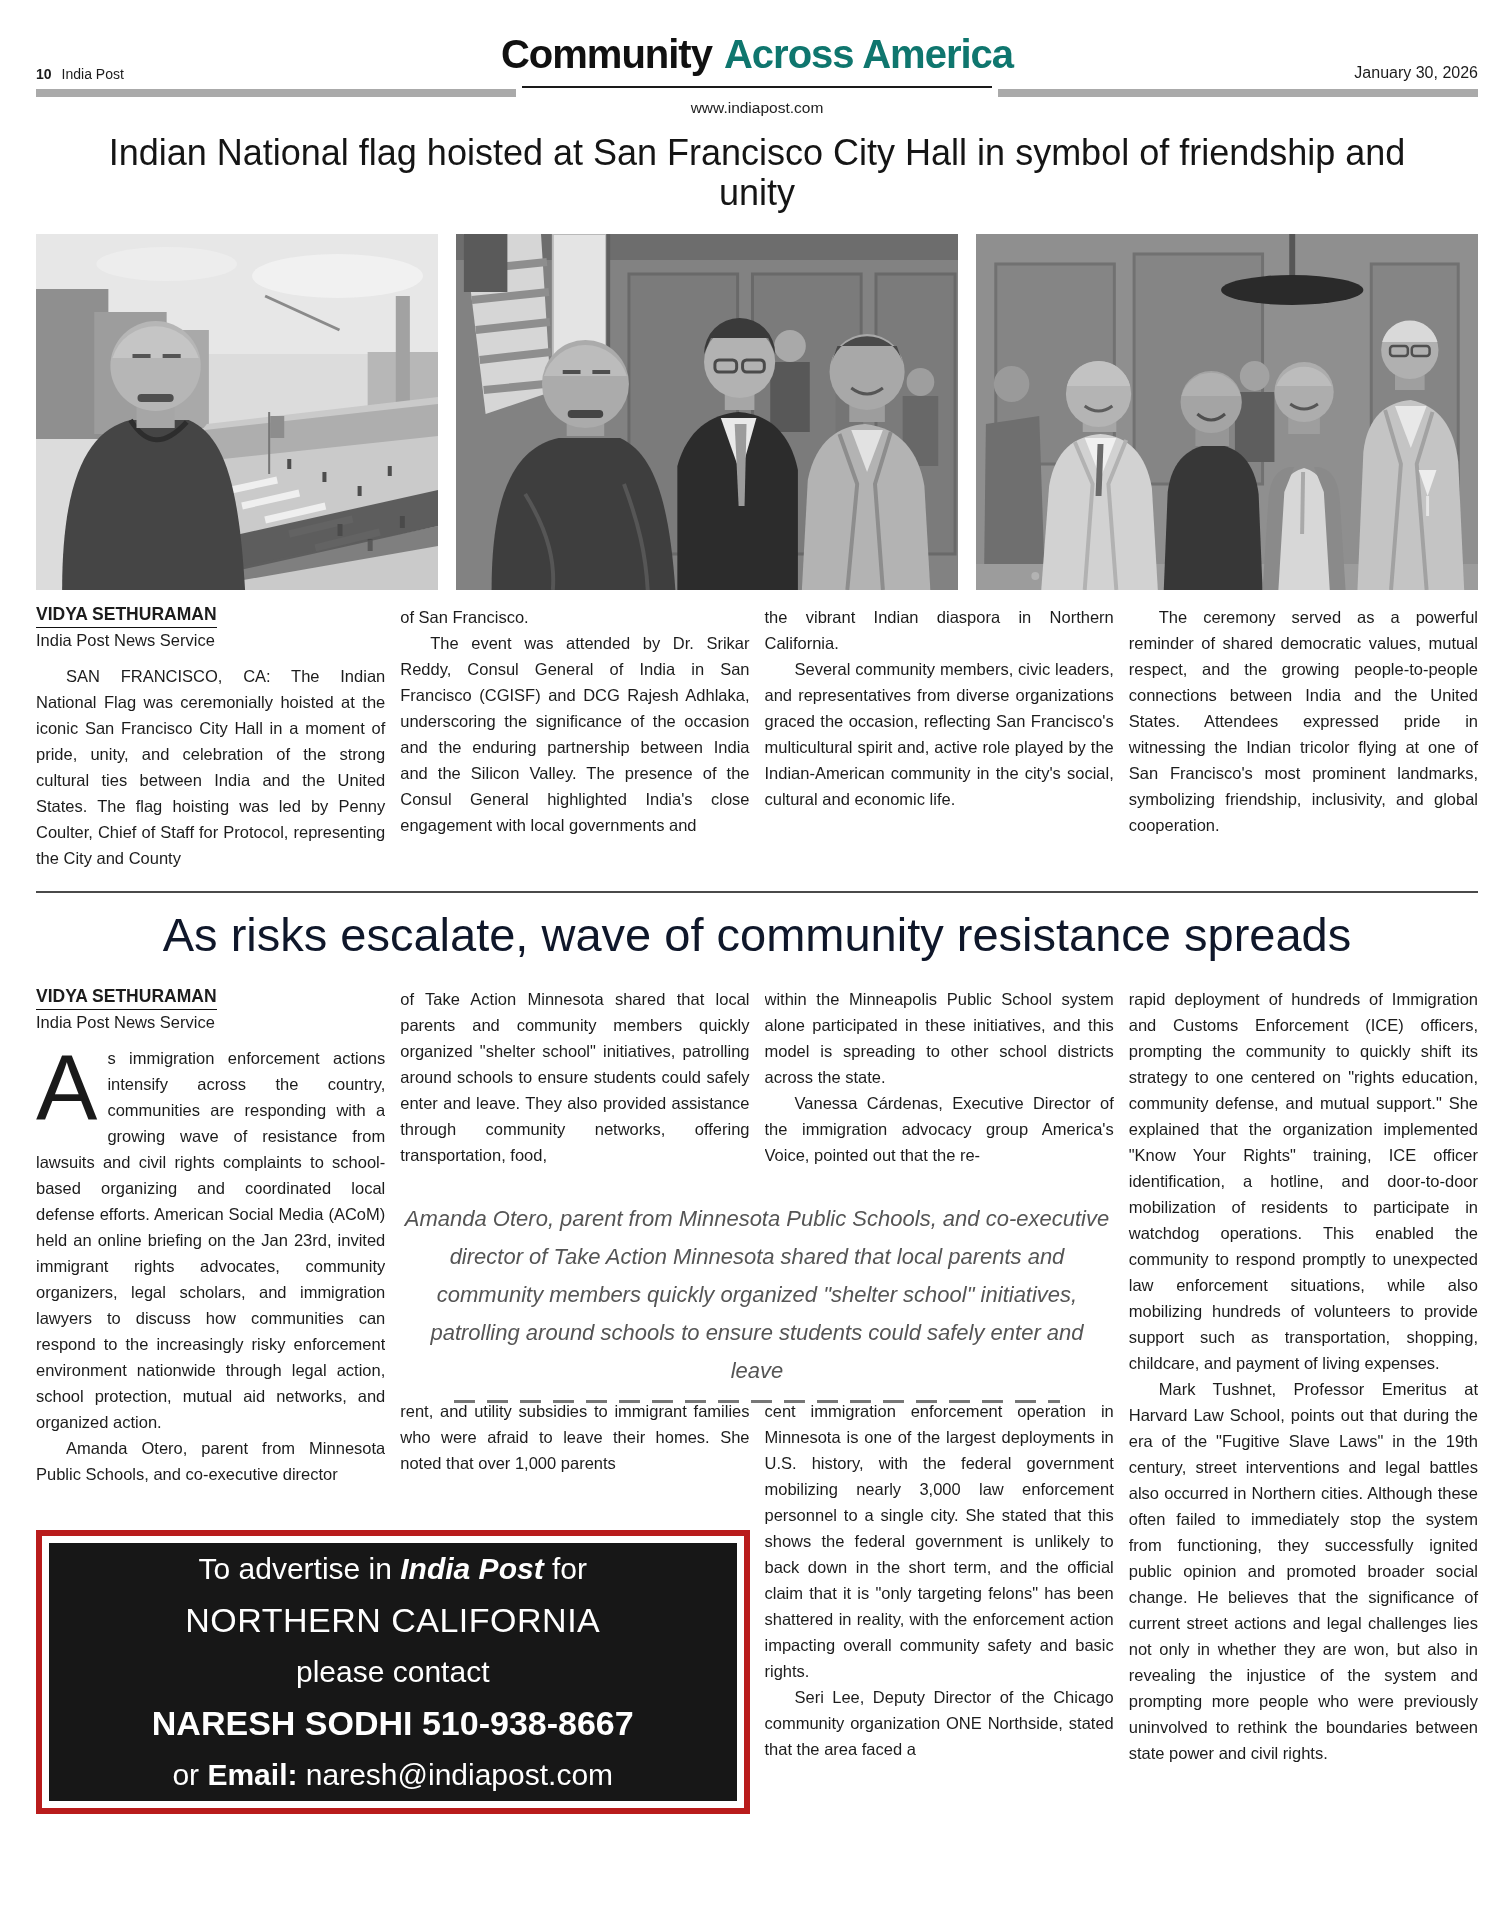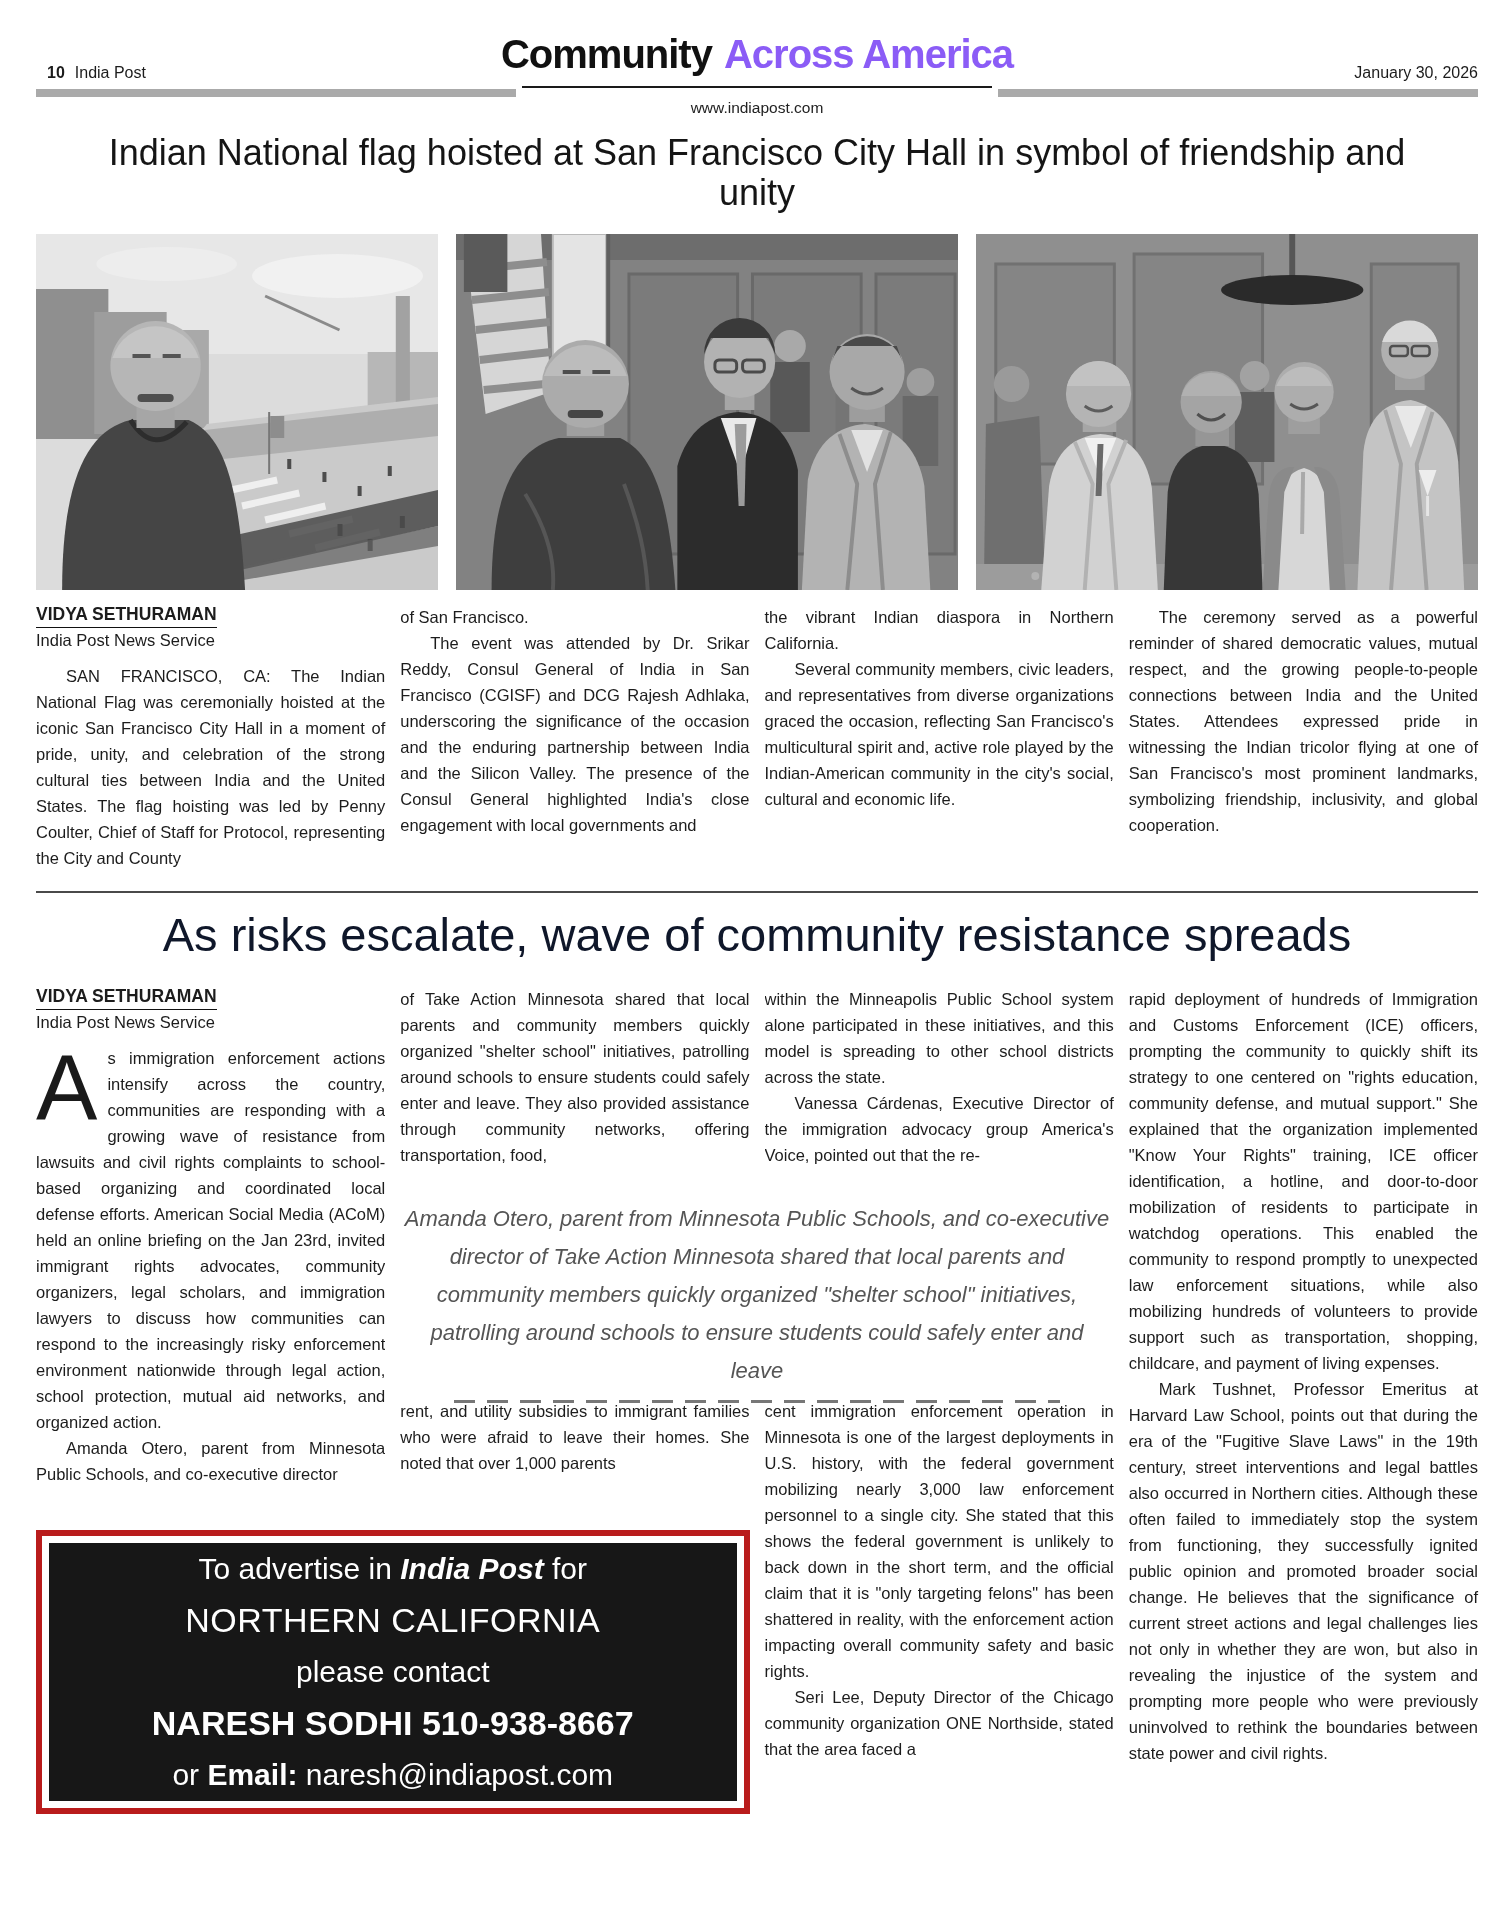--- a/index.html
+++ b/index.html
@@ -3,26 +3,26 @@
 <meta charset="utf-8">
 <style>
   html,body{margin:0;padding:0;background:#ffffff;}
   .page{
     position:relative;width:1512px;height:1908px;box-sizing:border-box;
     padding:24px 34px 0 36px;background:#fff;overflow:hidden;
     font-family:"Liberation Sans",sans-serif;color:#1c1c1c;
   }
   
   .masthead-row{position:relative;height:62px;}
-  .page-info{position:absolute;left:11px;bottom:4px;font-size:16px;}
+  .page-info{position:absolute;left:0;bottom:4px;font-size:14px;}
   .page-info .num{font-weight:bold;margin-right:10px;}
   .issue-date{position:absolute;right:0;bottom:4px;font-size:16px;}
   .section-title{text-align:center;font-size:40px;font-weight:bold;letter-spacing:-1px;line-height:60px;}
   .section-title .t-black{color:#111;}
-  .section-title .t-gray{color:#8b5cf6;margin-left:12px;}
+  .section-title .t-gray{color:#0f766e;margin-left:12px;}
   .rules-row{display:flex;align-items:flex-start;height:12px;}
   .graybar{flex:1;height:8px;background:#aaa;margin-top:3px;}
   .center-rule{width:470px;height:0;border-top:2px solid #1a1a1a;margin:0 6px;}
   .website{text-align:center;font-size:15.5px;color:#222;margin-top:1px;}
   
   .headline-1{
     text-align:center;font-weight:400;font-size:36px;line-height:1.12;
     letter-spacing:0;color:#151515;margin:16px 60px 20px;
   }
   .headline-2{

